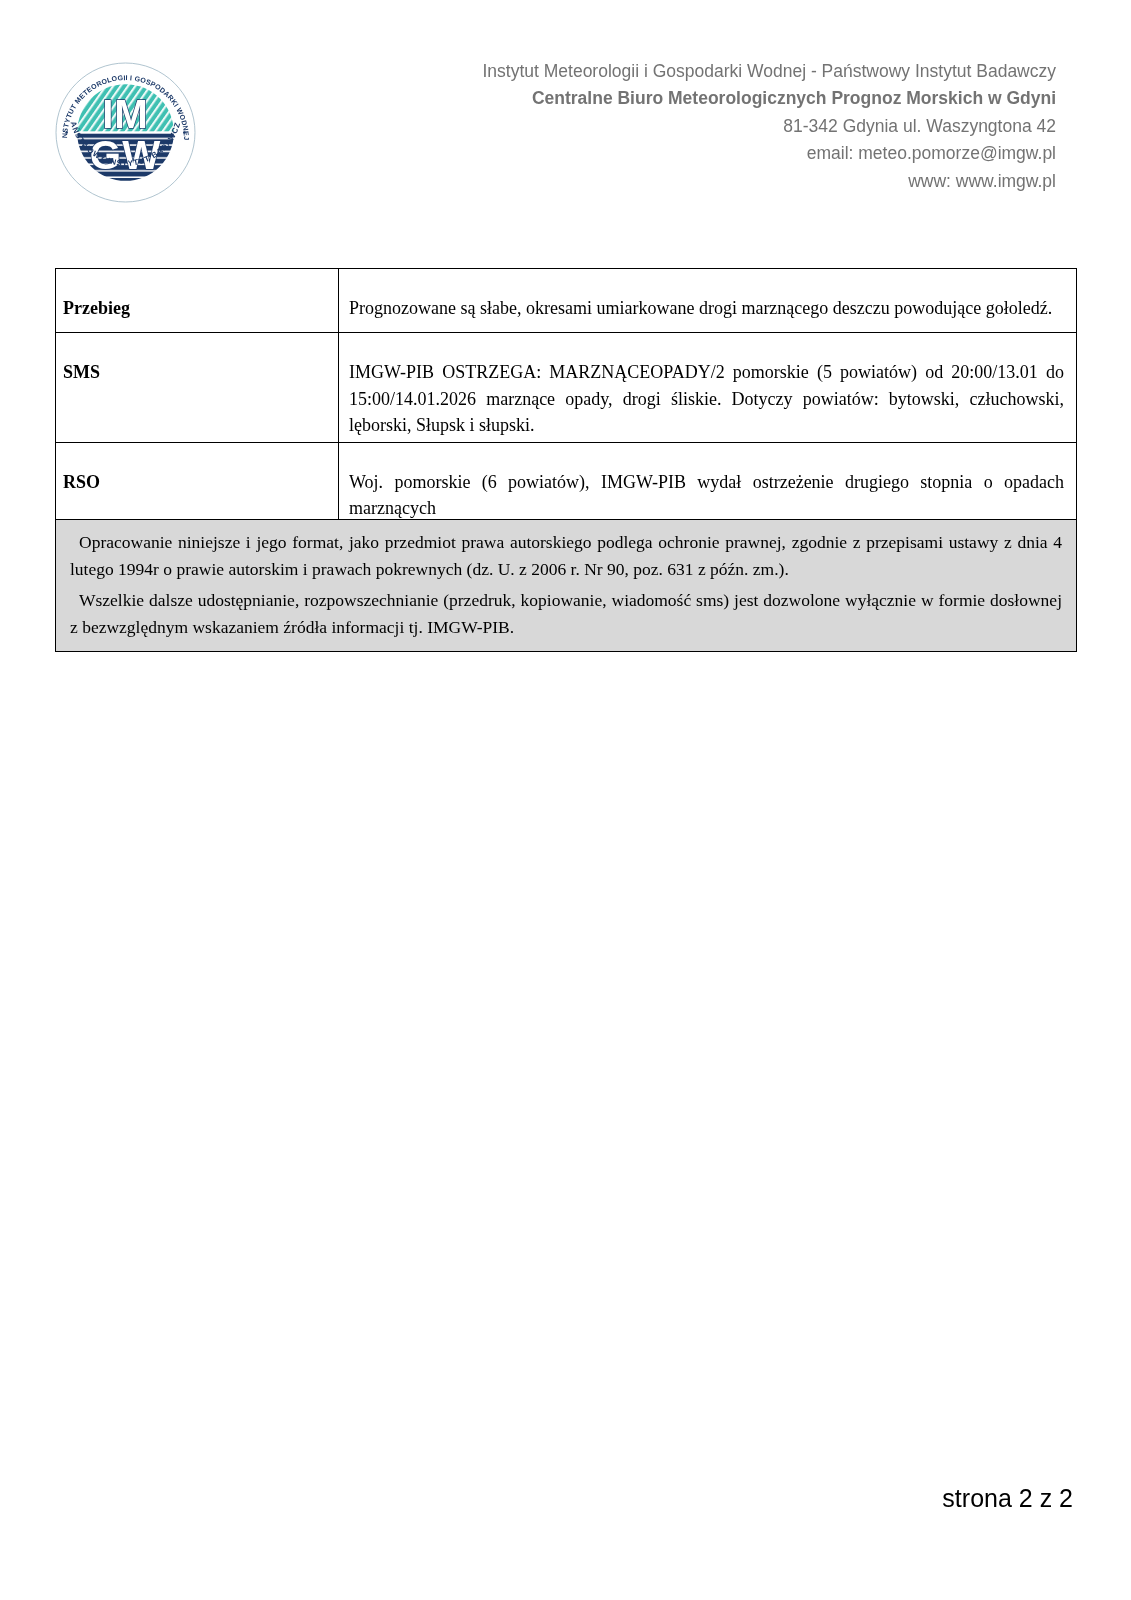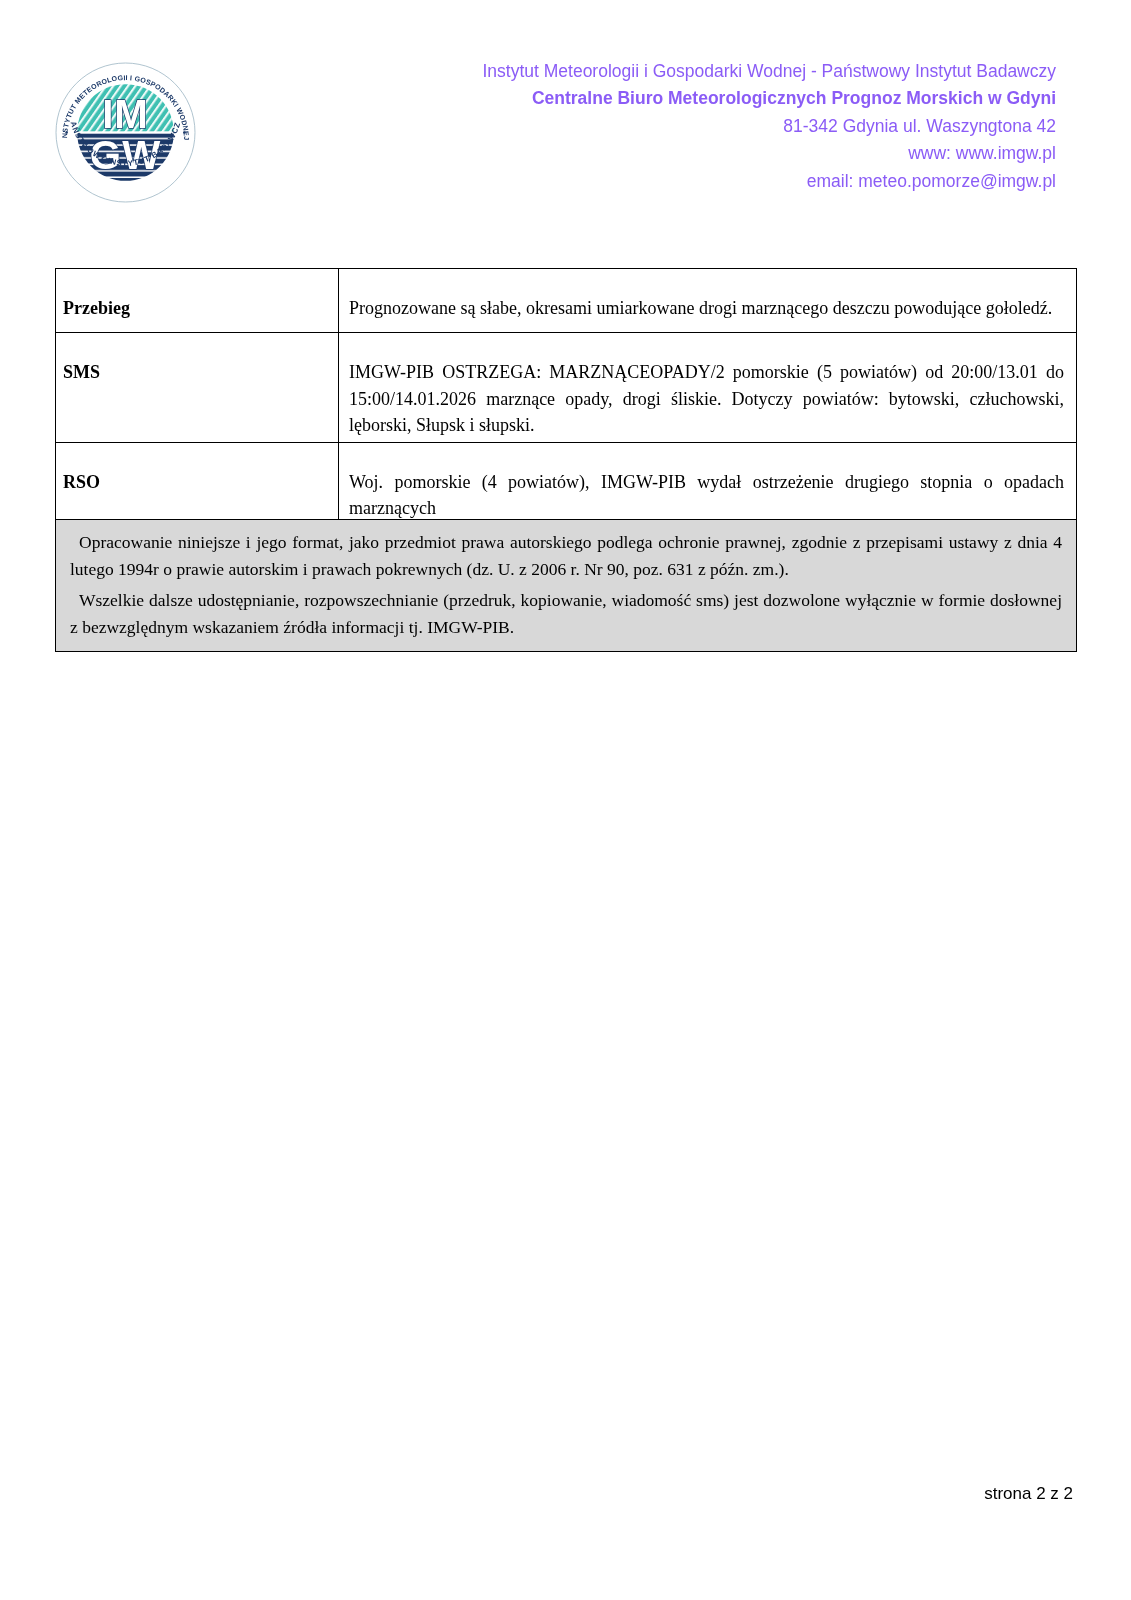--- a/index.html
+++ b/index.html
@@ -20,21 +20,21 @@
     display: flex;
     align-items: flex-start;
   }
   .logo { width: 141px; height: 141px; flex: 0 0 auto; margin-top: 4px; }
   .org-block {
     flex: 1 1 auto;
     text-align: right;
     padding-right: 21px;
     font-size: 17.5px;
     line-height: 27.4px;
-    color: #8b5cf6;
+    color: #737373;
   }
   .org-line-bold { font-weight: bold; }
 
   .logo-monogram {
     font-family: "Liberation Sans", sans-serif;
     font-weight: bold;
     font-size: 40px;
     letter-spacing: 1px;
     fill: #ffffff;
     stroke: #1C3968;
@@ -89,21 +89,21 @@
     line-height: 27px;
     text-align: justify;
   }
   .copyright-box p { margin: 4px; text-indent: 9px; }
 
   
   .page-number {
     position: absolute;
     top: 1484px;
     right: 58px;
-    font-size: 17px;
+    font-size: 25px;
     color: #000;
   }
 </style>
 </head>
 <body>
 
 <div class="page">
 
   <div class="header">
 
@@ -138,38 +138,38 @@
       </text>
 
       <circle cx="11.5" cy="70" r="1.3" fill="#1C3968"></circle>
       <circle cx="128.5" cy="70" r="1.3" fill="#1C3968"></circle>
     </svg>
 
     <div class="org-block">
       <div>Instytut Meteorologii i Gospodarki Wodnej - Państwowy Instytut Badawczy</div>
       <div class="org-line-bold">Centralne Biuro Meteorologicznych Prognoz Morskich w Gdyni</div>
       <div>81-342 Gdynia ul. Waszyngtona 42</div>
+      <div>email: meteo.pomorze@imgw.pl</div>
       <div>www: www.imgw.pl</div>
-      <div>email: meteo.pomorze@imgw.pl</div>
     </div>
   </div>
 
   <table class="doc-table">
     <tbody>
       <tr class="row-przebieg">
         <td class="label-cell">Przebieg</td>
         <td class="content-cell">Prognozowane są słabe, okresami umiarkowane drogi marznącego deszczu powodujące gołoledź.</td>
       </tr>
       <tr class="row-sms">
         <td class="label-cell">SMS</td>
         <td class="content-cell">IMGW-PIB OSTRZEGA: MARZNĄCEOPADY/2 pomorskie (5 powiatów) od 20:00/13.01 do 15:00/14.01.2026 marznące opady, drogi śliskie.  Dotyczy powiatów: bytowski, człuchowski, lęborski, Słupsk i słupski.</td>
       </tr>
       <tr class="row-rso">
         <td class="label-cell">RSO</td>
-        <td class="content-cell">Woj. pomorskie (4 powiatów), IMGW-PIB wydał ostrzeżenie drugiego stopnia o opadach marznących</td>
+        <td class="content-cell">Woj. pomorskie (6 powiatów), IMGW-PIB wydał ostrzeżenie drugiego stopnia o opadach marznących</td>
       </tr>
       <tr class="row-uwagi">
         <td class="label-cell">Uwagi</td>
         <td class="content-cell">Brak.</td>
       </tr>
     </tbody>
   </table>
 
   <div class="copyright-box">
     <p>Opracowanie niniejsze i jego format, jako przedmiot prawa autorskiego podlega ochronie prawnej, zgodnie z przepisami ustawy z dnia 4 lutego 1994r o prawie autorskim i prawach pokrewnych (dz. U. z 2006 r. Nr 90, poz. 631 z późn. zm.).</p>

